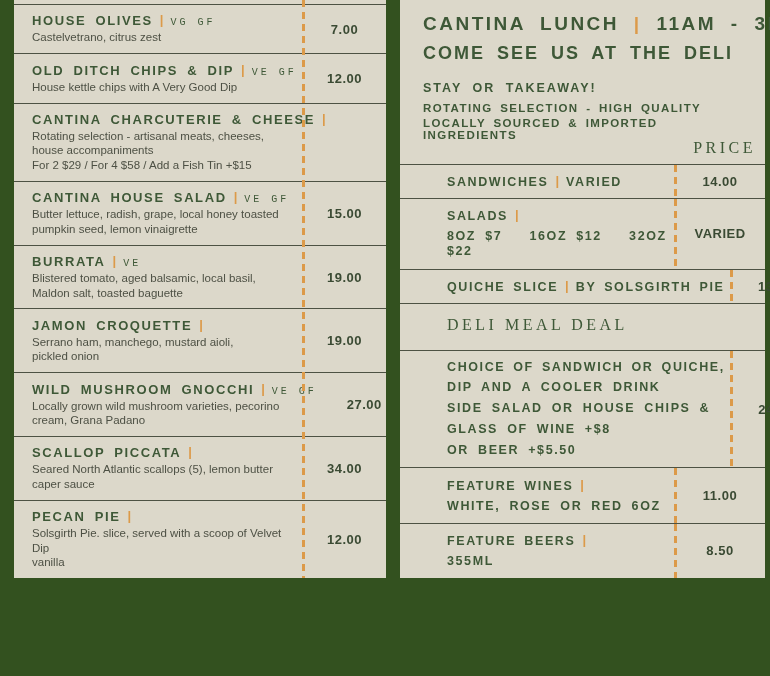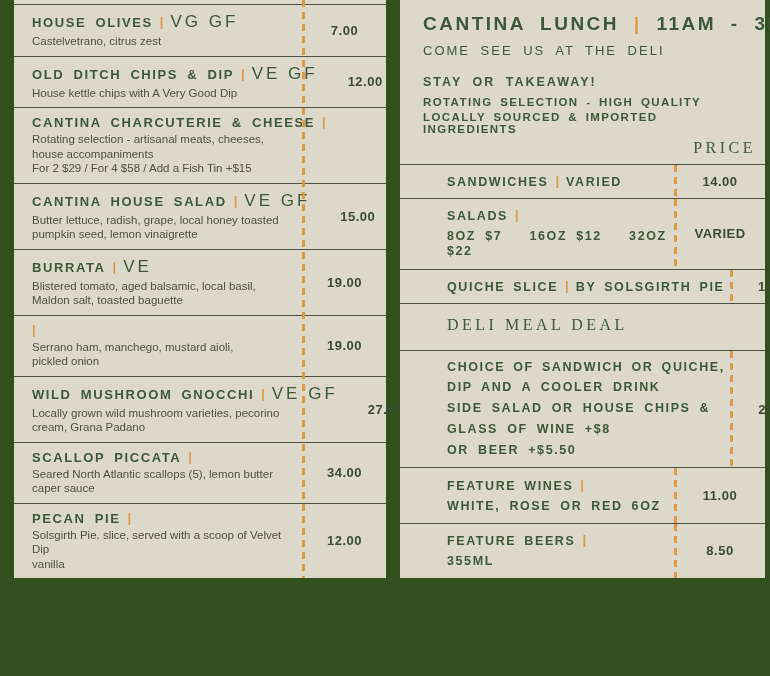--- a/index.html
+++ b/index.html
@@ -32,36 +32,36 @@
   .panel-right .cell-main{padding-left:23px;}
 
   .cell-price{flex:none;width:83px;display:flex;align-items:center;justify-content:center;position:relative;}
   .panel-right .cell-price{width:90px;}
   .panel-right .cell-price::before{content:"";position:absolute;left:-1px;top:0;bottom:0;width:3px;
     background:repeating-linear-gradient(to bottom,var(--orange) 0 7px,transparent 7px 12px);}
 
   .item-head{display:flex;align-items:baseline;gap:7px;white-space:nowrap;}
   .item-name{font-weight:700;font-size:13px;letter-spacing:1.6px;word-spacing:4px;color:var(--green);}
   .pipe{color:var(--orange);font-weight:700;font-size:13px;transform:translateY(-1px);}
-  .diet{font-family:Liberation Sans, sans-serif;font-size:17px;letter-spacing:3px;color:var(--green);}
+  .diet{font-family:Liberation Mono, monospace;font-size:10px;letter-spacing:3px;color:var(--green);}
   .note{font-weight:700;font-size:12.5px;letter-spacing:1.6px;word-spacing:3px;color:var(--green);}
   .item-desc{font-size:11.5px;line-height:1.26;color:var(--desc);white-space:pre-line;margin-top:2px;}
   .bold-line{font-weight:700;font-size:12.5px;letter-spacing:1.6px;word-spacing:4px;color:var(--green);
     white-space:pre-wrap;margin-top:6px;line-height:1.2;}
   .price{font-weight:700;font-size:13px;letter-spacing:0.5px;color:var(--price);}
 
   .section-row{align-items:flex-start;}
   .section-title{font-family:"Liberation Serif","DejaVu Serif",serif;font-size:16px;letter-spacing:3.5px;
     color:var(--green);padding:12px 6px 12px 23px;}
 
   
   .lunch-header{flex:none;height:164px;position:relative;padding:13px 10px 0 23px;}
   .lunch-title{font-weight:700;font-size:19px;letter-spacing:2.5px;word-spacing:7px;color:var(--green);white-space:nowrap;}
   .lunch-title .pipe{font-size:19px;}
-  .lunch-sub{font-weight:400;font-size:13px;letter-spacing:2px;word-spacing:5px;color:var(--green);margin-top:8px;}
+  .lunch-sub{font-weight:700;font-size:18px;letter-spacing:2px;word-spacing:5px;color:var(--green);margin-top:8px;}
   .lunch-tag1{font-weight:700;font-size:12.5px;letter-spacing:2px;word-spacing:5px;color:var(--green);margin-top:17px;}
   .lunch-tag2{font-weight:700;font-size:11.5px;letter-spacing:1.4px;word-spacing:3px;color:var(--green);margin-top:7px;}
   .lunch-tag3{font-weight:700;font-size:11.5px;letter-spacing:1.4px;word-spacing:3px;color:var(--green);margin-top:3px;}
   .price-label{position:absolute;right:9px;bottom:7px;font-family:"Liberation Serif","DejaVu Serif",serif;
     font-size:16px;letter-spacing:3.5px;color:var(--green);}
 </style>
 </head>
 <body>
 
 <div class="canvas">
@@ -130,20 +130,21 @@
             <div class="item-desc">Blistered tomato, aged balsamic, local basil,
 Maldon salt, toasted baguette</div>
           </div>
           <div class="cell-price">
             <span class="price">19.00</span>
           </div>
         </div>
         <div class="row">
           <div class="cell-main">
             <div class="item-head">
+              <span class="item-name">JAMON CROQUETTE</span>
               <span class="pipe">|</span>
             </div>
             <div class="item-desc">Serrano ham, manchego, mustard aioli,
 pickled onion</div>
           </div>
           <div class="cell-price">
             <span class="price">19.00</span>
           </div>
         </div>
         <div class="row">

